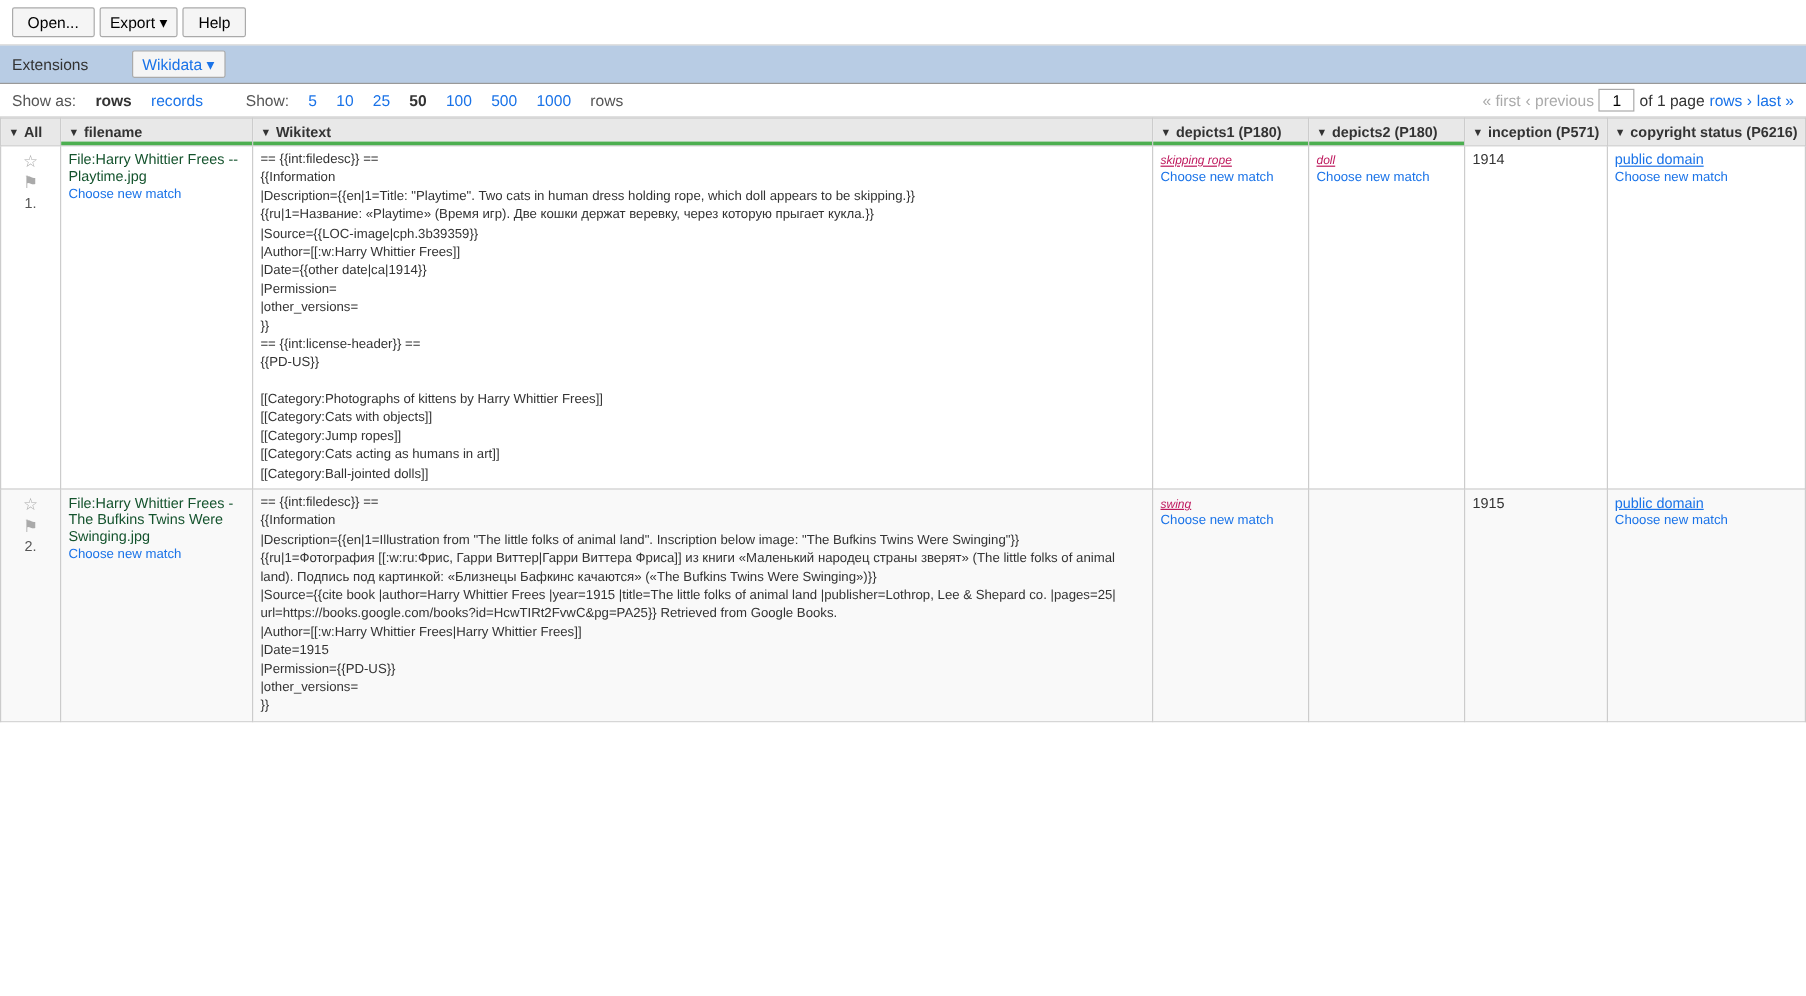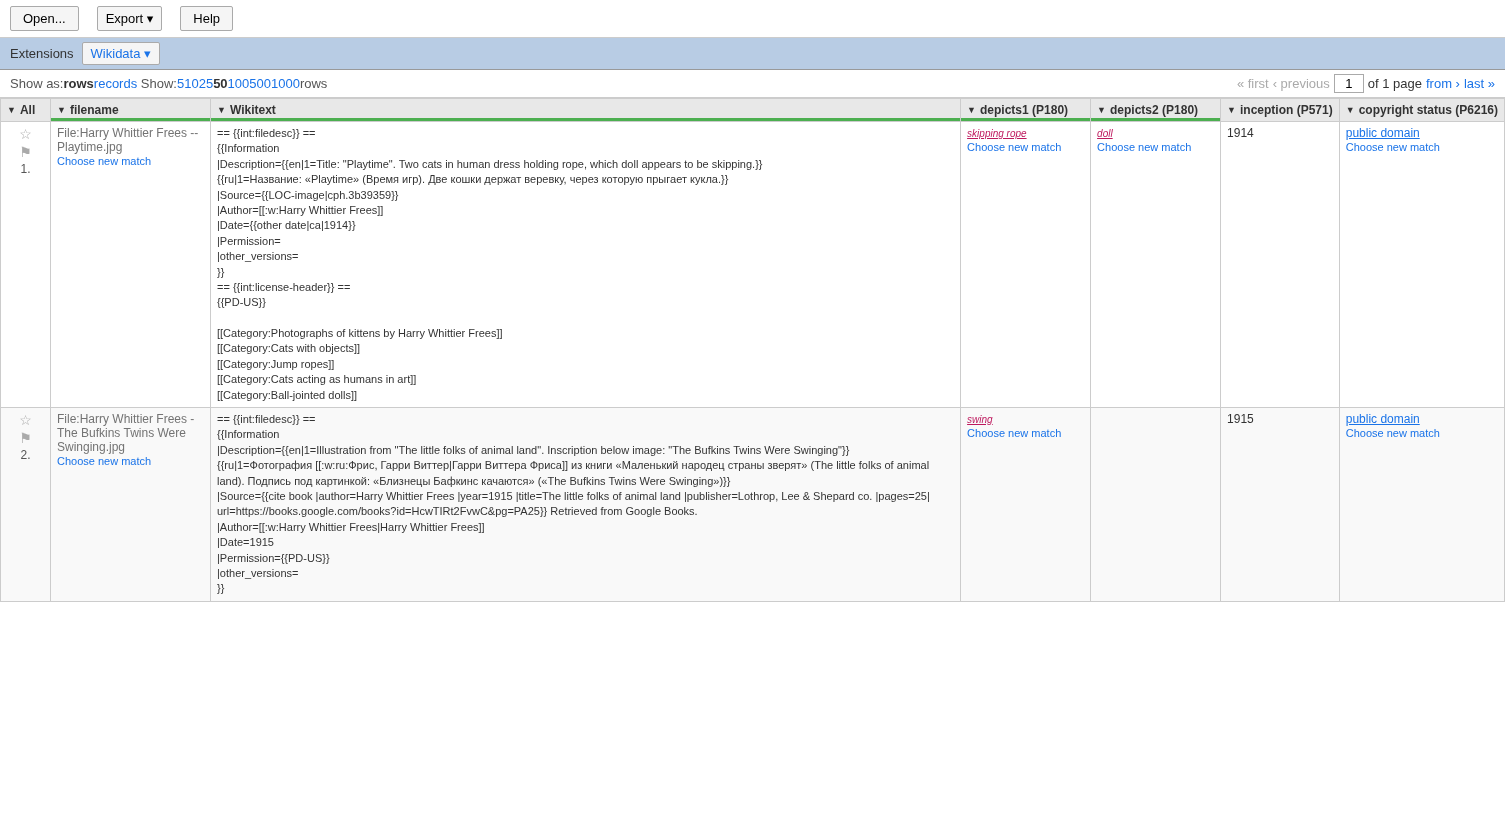--- a/index.html
+++ b/index.html
@@ -32,21 +32,21 @@
       font-size: 15px;
       color: #333;
     }
     #permalink {
       font-size: 13px;
       color: #1a73e8;
       text-decoration: none;
     }
     #header-buttons {
       display: flex;
-      gap: 18px;
+      gap: 4px;
     }
     .header-btn {
       padding: 4px 12px;
       font-size: 13px;
       border: 1px solid #aaa;
       background: #f5f5f5;
       cursor: pointer;
       border-radius: 2px;
     }
     .header-btn-export {
@@ -79,29 +79,30 @@
       font-weight: normal;
     }
     #wikidata-btn {
       font-size: 13px;
       color: #1a73e8;
       border: 1px solid #aaa;
       background: #f5f5f5;
       padding: 3px 8px;
       cursor: pointer;
       border-radius: 2px;
+      margin-left: 28px;
     }
 
     
     #show-row {
       display: flex;
       align-items: center;
       padding: 4px 10px;
       border-bottom: 1px solid #ccc;
-      gap: 0;
+      gap: 16px;
       background: #fff;
     }
     #show-row .label { color: #555; }
     .view-link { color: #1a73e8; text-decoration: none; cursor: pointer; }
     .view-link.active { color: #333; font-weight: bold; text-decoration: none; }
     .show-count { color: #1a73e8; text-decoration: none; cursor: pointer; }
     .show-count.active { color: #333; font-weight: bold; }
     #pagination {
       margin-left: auto;
       display: flex;
@@ -146,21 +147,21 @@
       left: 0;
       right: 0;
     }
     #data-table td {
       border: 1px solid #ccc;
       padding: 4px 6px;
       vertical-align: top;
     }
     .row-num { color: #555; text-align: right; font-size: 12px; }
     .star-icon, .flag-icon { cursor: pointer; color: #aaa; font-size: 14px; }
-    .file-link { color: #737373; text-decoration: none; font-size: 12px; }
+    .file-link { color: #14532d; text-decoration: none; font-size: 12px; }
     .choose-match { color: #1a73e8; font-size: 11px; cursor: pointer; text-decoration: none; margin-top: 20px; }
     .wikitext-cell { font-size: 11px; color: #333; white-space: pre-wrap; line-height: 1.4; }
     .depicts-val { color: #be185d; font-size: 10px; font-style: italic; }
     .year-val { font-size: 12px; }
     .copyright-val { color: #1a73e8; font-size: 12px; }
 
     th .th-inner {
       display: flex;
       align-items: center;
       gap: 4px;
@@ -211,21 +212,21 @@
   <a class="show-count" href="#">100</a>
   <a class="show-count" href="#">500</a>
   <a class="show-count" href="#">1000</a>
   <span class="label">rows</span>
 
   <div id="pagination">
     <span class="page-nav disabled">« first</span>
     <span class="page-nav disabled">‹ previous</span>
     <input id="page-input" type="text" value="1" style="">
     <span>of 1 page</span>
-    <span class="page-nav">from ›</span>
+    <span class="page-nav">rows ›</span>
     <span class="page-nav">last »</span>
   </div>
 </div>
 
 <table id="data-table">
   <thead>
     <tr>
       <th style="width:50px;">
         <div class="th-inner">
           <span class="dropdown-arrow">▼</span>

